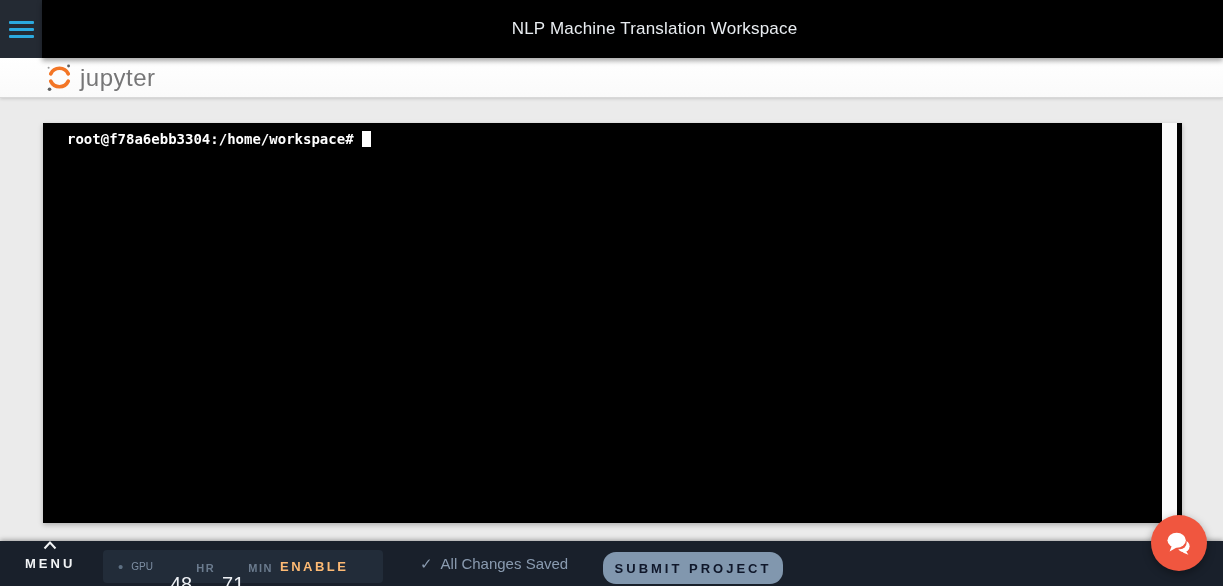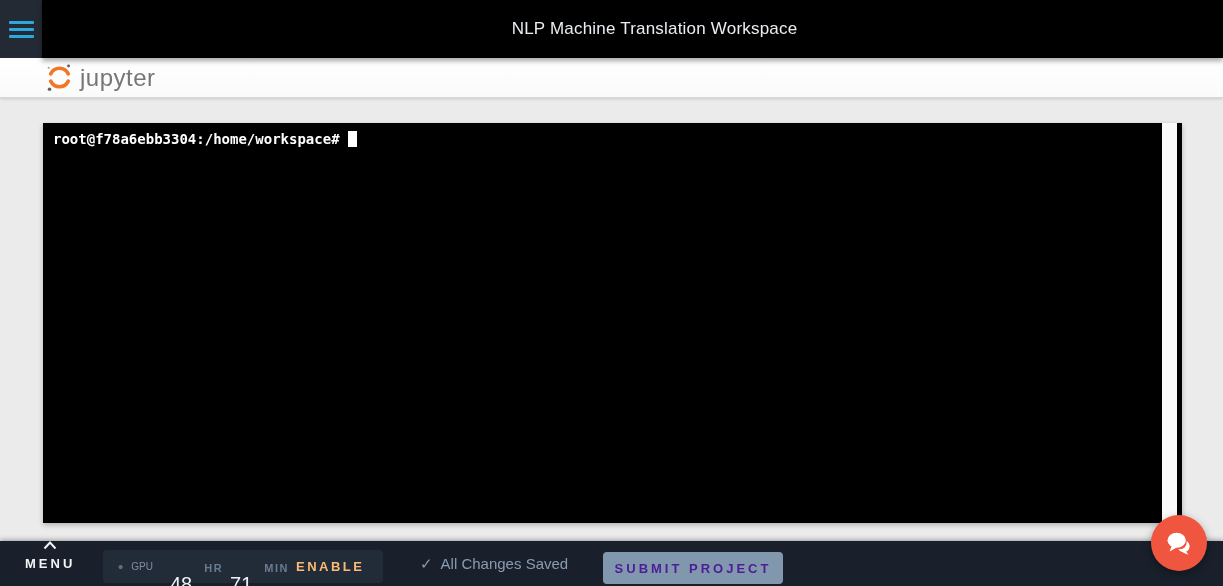--- a/index.html
+++ b/index.html
@@ -33,21 +33,21 @@
     display:flex;align-items:center;padding-left:46px;box-sizing:border-box;z-index:20;
   }
   .jupyter-brand{display:flex;align-items:flex-end;gap:7px;cursor:pointer;text-decoration:none;}
   .jupyter-word{font-size:24px;color:#767677;letter-spacing:.5px;}
 
   
   .terminal{
     position:absolute;left:43px;top:123px;width:1139px;height:400px;background:#000;
     z-index:5;box-shadow:0 2px 5px rgba(0,0,0,.25);
   }
-  .term-line{position:absolute;left:10px;top:8px;display:flex;align-items:center;text-align:right;}
+  .term-line{position:absolute;left:24px;top:8px;display:flex;align-items:center;text-align:right;}
   .prompt{color:#fff;font:bold 14px "DejaVu Sans Mono",monospace;white-space:pre;}
   .cursor{display:inline-block;width:9px;height:16px;background:#fff;margin-left:8px;}
   .term-scrollbar{position:absolute;right:5px;top:0;width:15px;height:100%;background:#fafafa;}
 
   
   .bottombar{
     position:absolute;left:0;bottom:0;width:1223px;height:45px;background:#19202b;
     box-shadow:0 -1px 5px rgba(0,0,0,.35);z-index:40;
   }
   .menu-toggle{
@@ -55,33 +55,33 @@
     background:none;border:none;color:#f2f4f6;font-family:inherit;
     font-weight:bold;font-size:13px;letter-spacing:3px;cursor:pointer;padding:0;flex-direction:column;
   }
   .gpu-panel{
     position:absolute;left:103px;top:9px;width:280px;height:33px;background:#222c39;
     border-radius:4px;display:flex;align-items:center;box-sizing:border-box;padding:0 15px;
   }
   .gpu-dot{color:#5d6f82;font-size:15px;margin-right:8px;line-height:1;}
   .gpu-label{color:#7e8fa3;font-size:10px;margin-right:17px;}
   .gpu-num{color:#eef1f5;font-size:20px;margin-top:36px;}
-  .gpu-unit{color:#6b7b8e;font-size:11px;font-weight:bold;letter-spacing:1.5px;margin:3px 7px 0 12px;}
+  .gpu-unit{color:#6b7b8e;font-size:11px;font-weight:bold;letter-spacing:1.5px;margin:3px 7px 0 4px;}
   .gpu-enable{
     background:none;border:none;color:#fdba74;font-family:inherit;
     font-weight:bold;font-size:13px;letter-spacing:2.5px;cursor:pointer;padding:0;
   }
   .save-status{
     position:absolute;left:420px;top:0;height:100%;display:flex;align-items:center;gap:8px;
     color:#8a9bb0;font-size:15px;
   }
   .check{font-size:15px;color:#8a9bb0;}
   .submit-btn{
     position:absolute;left:603px;top:11px;width:180px;height:32px;background:#8197ae;
-    border:none;border-radius:4px;color:#4c1d95;font-family:inherit;font-weight:bold;
+    border:none;border-radius:13px;color:#0f172a;font-family:inherit;font-weight:bold;
     font-size:13px;letter-spacing:3px;cursor:pointer;
   }
 
   
   .chat-fab{
     position:absolute;left:1151px;top:515px;width:56px;height:56px;border-radius:50%;
     background:#f0563f;border:none;cursor:pointer;z-index:50;
     box-shadow:0 3px 8px rgba(0,0,0,.35);
     display:flex;align-items:center;justify-content:center;padding:0;
   }

